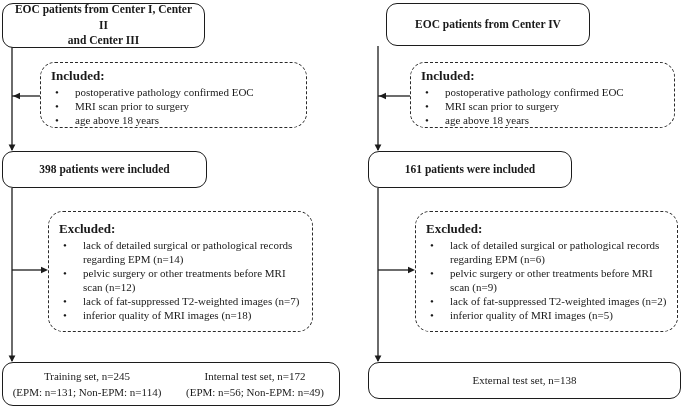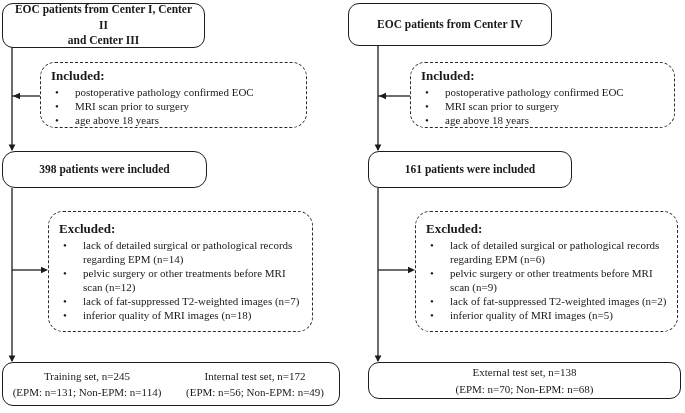--- a/index.html
+++ b/index.html
@@ -139,21 +139,21 @@
         <span class="bullet">•</span>
         <span class="item-text">MRI scan prior to surgery</span>
       </li>
       <li class="criteria-item">
         <span class="bullet">•</span>
         <span class="item-text">age above 18 years</span>
       </li>
     </ul>
   </div>
 
-  <div class="box solid-box" style="left:2px; top:151px; width:205px; height:37px;border-radius:13px;">
+  <div class="box solid-box" style="left:2px; top:151px; width:205px; height:37px;">
     <div>398 patients were included</div>
   </div>
 
   <div class="box dashed-box" style="left:48px; top:211px; width:265px; height:121px; padding-top:9px;">
     <div class="criteria-title">Excluded:</div>
     <ul class="criteria-list">
       <li class="criteria-item">
         <span class="bullet">•</span>
         <span class="item-text">lack of detailed surgical or pathological records regarding EPM  (n=14)</span>
       </li>
@@ -176,21 +176,21 @@
     <div class="outcome-cell">
       <div>Training set, n=245</div>
       <div>(EPM: n=131; Non-EPM: n=114)</div>
     </div>
     <div class="outcome-cell">
       <div>Internal test set, n=172</div>
       <div>(EPM: n=56; Non-EPM: n=49)</div>
     </div>
   </div>
 
-  <div class="box solid-box" style="left:348px; top:3px; width:204px; height:43px;">
+  <div class="box solid-box" style="left:386px; top:3px; width:204px; height:43px;">
     <div>EOC patients from Center IV</div>
   </div>
 
   <div class="box dashed-box" style="left:410px; top:62px; width:265px; height:66px;">
     <div class="criteria-title">Included:</div>
     <ul class="criteria-list">
       <li class="criteria-item">
         <span class="bullet">•</span>
         <span class="item-text">postoperative pathology confirmed EOC</span>
       </li>
@@ -227,17 +227,16 @@
       <li class="criteria-item">
         <span class="bullet">•</span>
         <span class="item-text">inferior quality of MRI images  (n=5)</span>
       </li>
     </ul>
   </div>
 
   <div class="box outcome-box" style="left:368px; top:362px; width:313px; height:37px;">
     <div class="outcome-cell">
       <div>External test set, n=138</div>
-      <div>(EPM: n=70; Non-EPM: n=68)</div>
     </div>
   </div>
 
 </div>
 
 </body></html>

